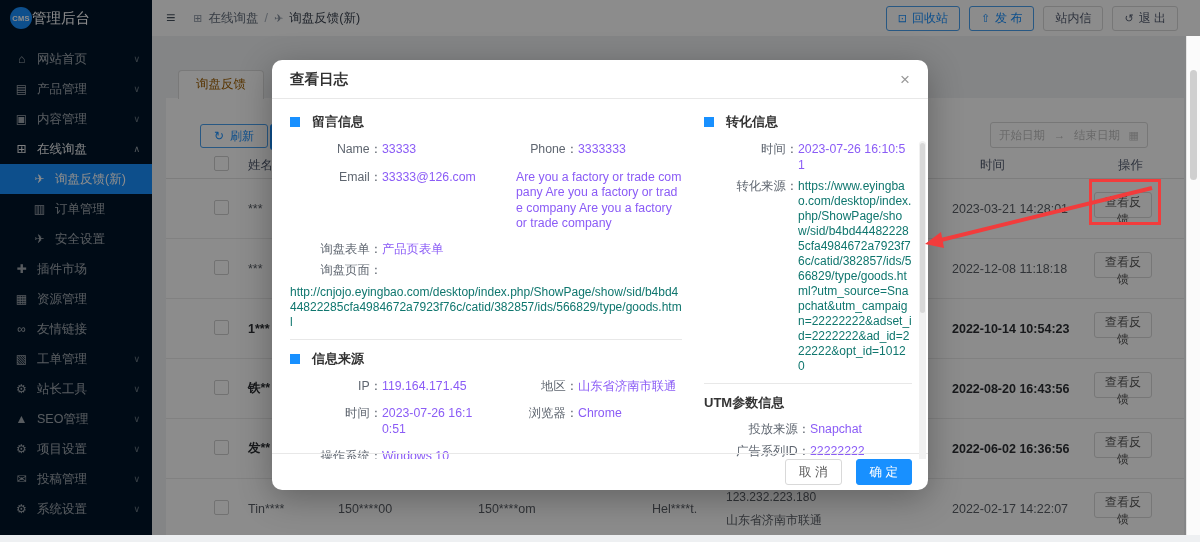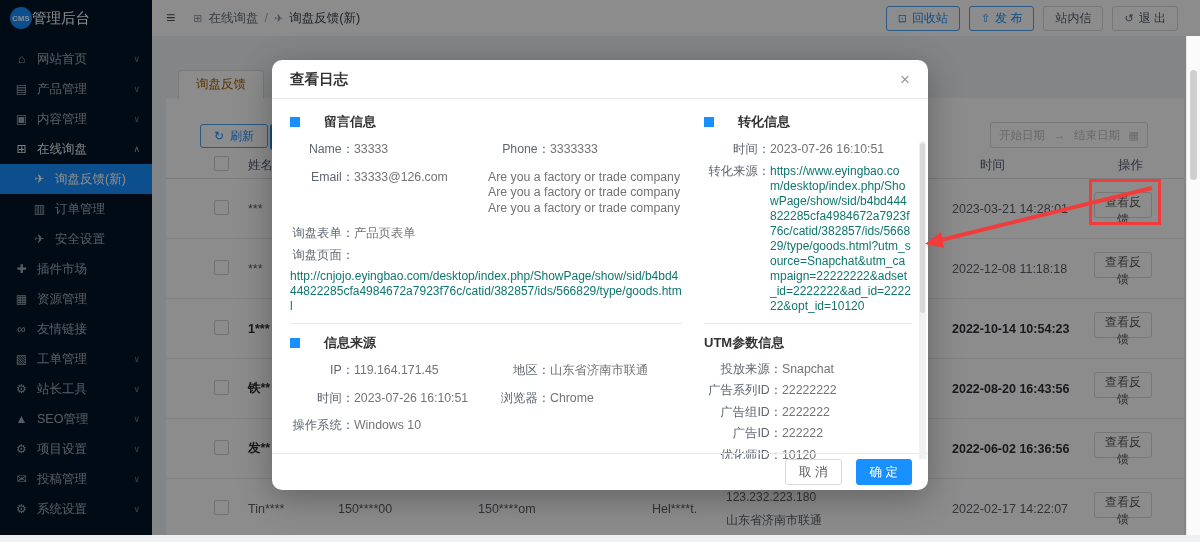--- a/index.html
+++ b/index.html
@@ -75,27 +75,27 @@
   .modal{position:absolute;left:272px;top:60px;width:656px;height:430px;background:#fff;border-radius:10px;
     box-shadow:0 8px 34px rgba(0,0,0,.3);z-index:20;font-size:12.3px;color:#444;}
   .m-head{height:38px;border-bottom:1px solid #e8e8e8;display:flex;align-items:center;padding:0 18px;}
   .m-title{font-size:14.5px;font-weight:600;color:#333;}
   .m-close{margin-left:auto;color:#999;font-size:17px;cursor:pointer;line-height:1;}
   .m-body{position:relative;height:356px;padding:4px 16px 0 18px;display:flex;gap:22px;overflow:hidden;}
   .m-scrolltrack{position:absolute;right:2px;top:42px;width:7px;height:404px;background:#f1f1f1;border-radius:4px;z-index:21;}
   .m-scrolltrack .mthumb{position:absolute;left:1px;top:2px;width:5px;height:170px;background:#d8d8d8;border-radius:3px;}
   .col-l{width:392px;flex:none;}
   .col-r{flex:1;min-width:0;}
-  .sec-head{display:flex;align-items:center;gap:24px;font-size:13px;font-weight:bold;color:#333;margin:10px 0 11px;}
+  .sec-head{display:flex;align-items:center;gap:12px;font-size:13px;font-weight:bold;color:#333;margin:10px 0 11px;}
   .sq{width:10px;height:10px;background:#1890ff;flex:none;}
   .plain-head{font-size:13px;font-weight:bold;color:#333;margin:10px 0 10px;}
   .fgrid{display:grid;grid-template-columns:190px 1fr;column-gap:8px;row-gap:6px;}
-  .fr{display:flex;line-height:15.5px;margin-bottom:6px;}
+  .fr{display:flex;line-height:15.5px;margin-bottom:6px;margin-left:28px;}
   .fl{flex:none;text-align:right;color:#5f6670;}
-  .fv{color:#737373;word-break:break-all;}
+  .fv{color:#8b5cf6;word-break:break-all;}
   .w64{width:64px;}
   .w62{width:62px;}
   .w66{width:66px;}
   .w78{width:78px;}
   .link{color:#0f766e;font-size:12px;line-height:15px;word-break:break-all;cursor:pointer;}
   .divider{border-top:1px solid #e8e8e8;margin:9px 0;}
   .m-foot{position:absolute;left:0;right:0;bottom:0;height:36px;border-top:1px solid #e8e8e8;
     display:flex;align-items:center;justify-content:flex-end;gap:14px;padding:0 16px;}
   .btn{height:26px;padding:0 13px;border-radius:3px;font-size:12.5px;cursor:pointer;font-family:inherit;}
   .btn.default{background:#fff;border:1px solid #d9d9d9;color:#555;}

